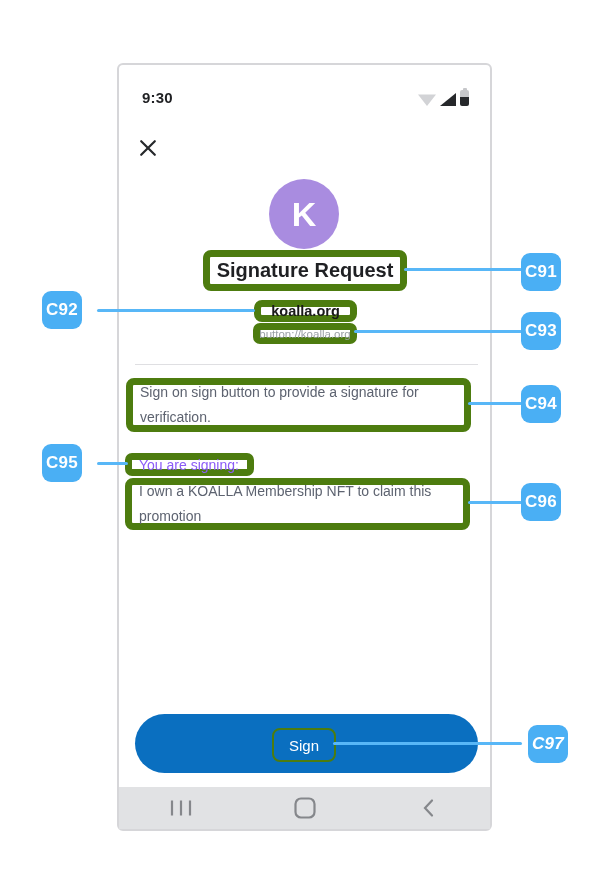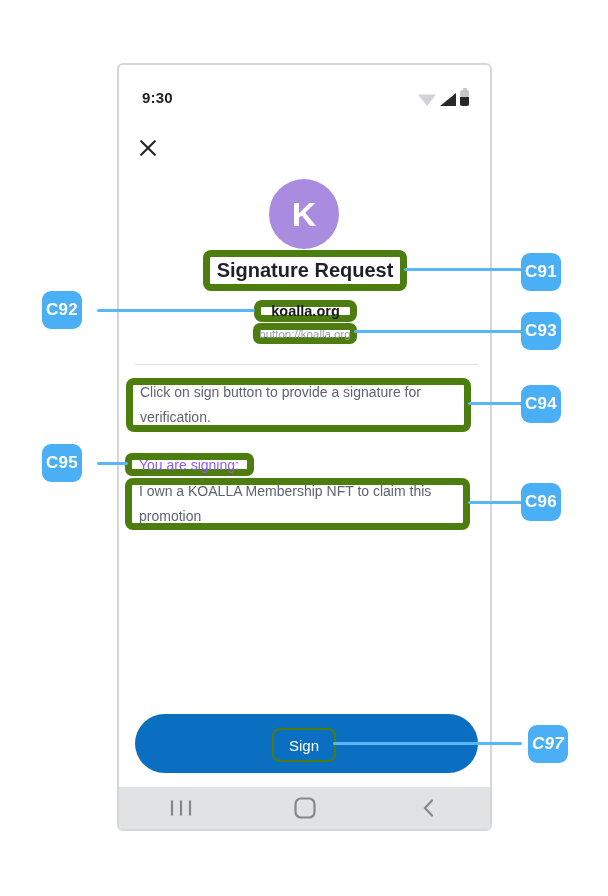--- a/index.html
+++ b/index.html
@@ -240,21 +240,21 @@
       <span>koalla.org</span>
     </div>
 
     <div class="ann ann-url">
       <span>button://koalla.org</span>
     </div>
 
     <div class="divider"></div>
 
     <div class="ann ann-desc">
-      <span>Click on sign button to provide a signature for verification.</span>
+      <span>Sign on sign button to provide a signature for verification.</span>
     </div>
 
     <div class="ann ann-signing-label">
       <span>You are signing:</span>
     </div>
 
     <div class="ann ann-signing-msg">
       <span>I own a KOALLA Membership NFT to claim this promotion</span>
     </div>
 

